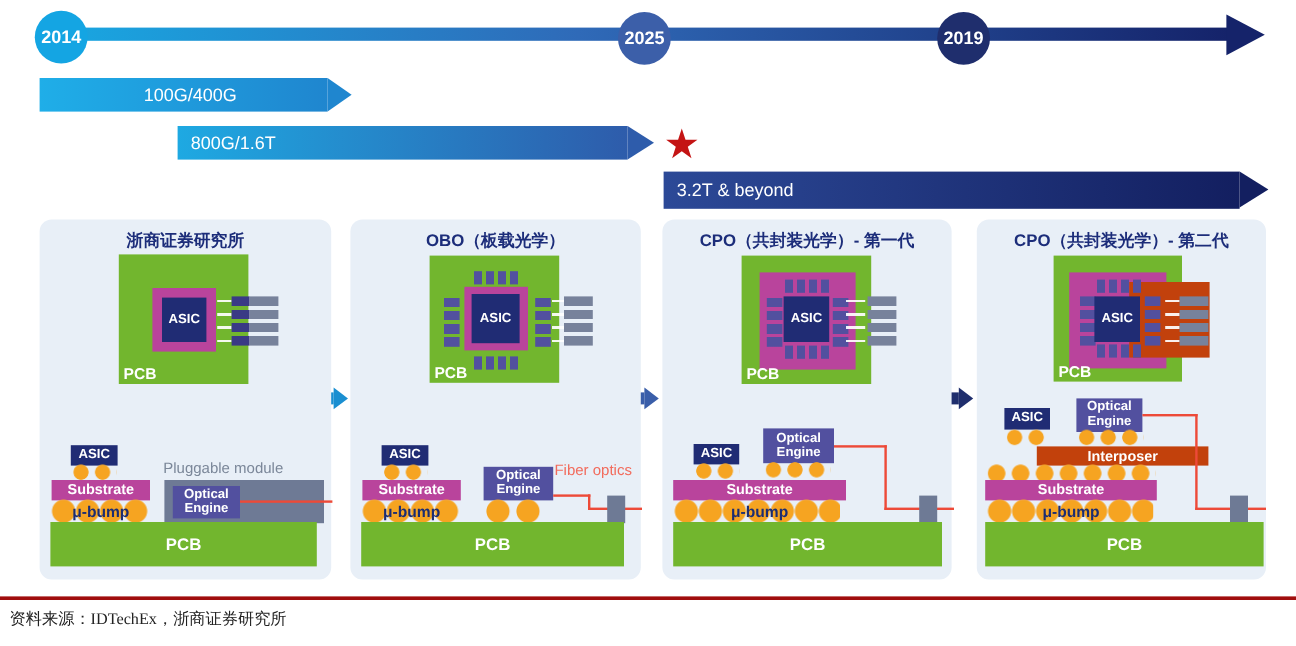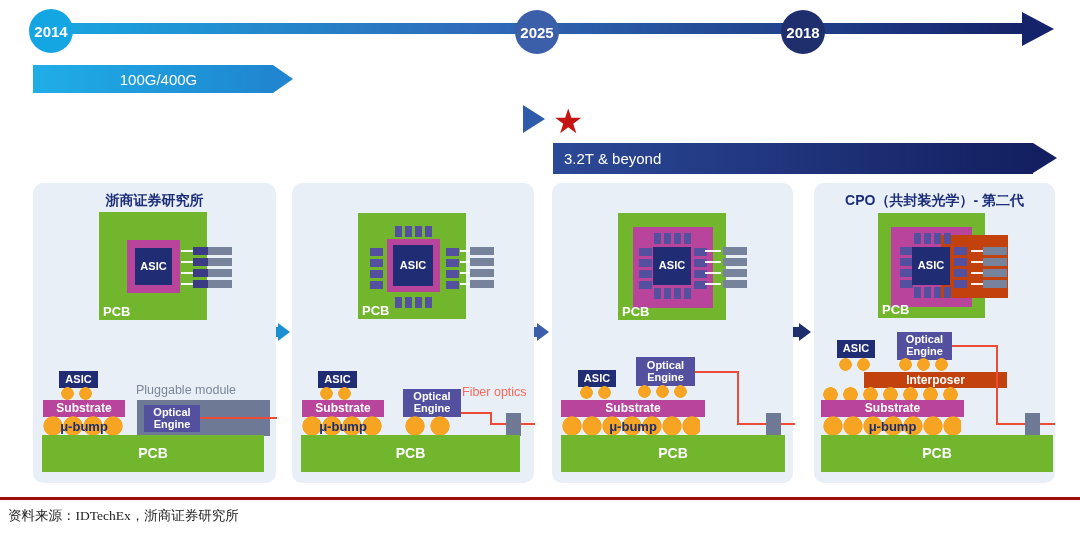--- a/index.html
+++ b/index.html
@@ -49,28 +49,31 @@
   <div class="a" style="left:40px;top:23px;width:983px;height:11px;background:linear-gradient(90deg,#18a8e2,#2f6ab8 45%,#15236a);"></div>
   <div class="tip" style="left:1022px;top:12px;border-top:17px solid transparent;border-bottom:17px solid transparent;border-left:32px solid #15236a;"></div>
 
   <div class="yearcircle" style="left:29px;top:9px;background:#14a5e3;">
     <span>2014</span>
   </div>
   <div class="yearcircle" style="left:515px;top:10px;background:#3c5fa9;">
     <span>2025</span>
   </div>
   <div class="yearcircle" style="left:781px;top:10px;background:#1f2e6d;">
-    <span>2018</span>
+    <span>2019</span>
   </div>
 
   <div class="band" style="left:33px;top:65px;width:240px;background:linear-gradient(90deg,#1faee8,#1f86cf);justify-content:center;">
     <span>100G/400G</span>
   </div>
   <div class="tip" style="left:273px;top:65px;border-top:14px solid transparent;border-bottom:14px solid transparent;border-left:20px solid #1f86cf;"></div>
 
+  <div class="band" style="left:148px;top:105px;width:375px;background:linear-gradient(90deg,#1ea9e2,#2e5cab);">
+    <span>800G/1.6T</span>
+  </div>
   <div class="tip" style="left:523px;top:105px;border-top:14px solid transparent;border-bottom:14px solid transparent;border-left:22px solid #2e5cab;"></div>
 
   <div class="a" style="left:553px;top:104px;font-size:34px;line-height:1;color:#c41414;">★</div>
 
   <div class="band" style="left:553px;top:143px;width:480px;height:31px;background:linear-gradient(90deg,#2c4997,#131f60);">
     <span>3.2T &amp; beyond</span>
   </div>
   <div class="tip" style="left:1033px;top:143px;border-top:15.5px solid transparent;border-bottom:15.5px solid transparent;border-left:24px solid #131f60;"></div>
 </div>
 
@@ -108,20 +111,21 @@
     <span style="width:52px;">Optical Engine</span>
   </div>
   <div class="a redline" style="left:167px;top:234px;width:77px;height:2px;"></div>
 
   <div class="a green box" style="left:9px;top:252px;width:222px;height:37px;font-size:14px;">
     <span>PCB</span>
   </div>
 </div>
 
 <div class="panel" style="left:292px;width:242px;">
+  <div class="ptitle">OBO（板载光学）</div>
 
   <div class="tv" style="left:66px;top:30px;width:108px;height:106px;">
     <div class="a pinrow" style="left:37px;top:13px;"></div>
     <div class="a pinrow" style="left:37px;top:84px;"></div>
     <div class="a pincol" style="left:12px;top:35px;"></div>
     <div class="a pincol" style="left:88px;top:35px;"></div>
     <div class="a mag" style="left:29px;top:26px;width:53px;height:53px;"></div>
     <div class="a navy box" style="left:35px;top:32px;width:40px;height:41px;font-size:11px;">
       <span>ASIC</span>
     </div>
@@ -150,20 +154,21 @@
   <div class="a redline" style="left:198px;top:229px;width:2px;height:13px;"></div>
   <div class="a redline" style="left:198px;top:240px;width:45px;height:2px;"></div>
   <div class="a gray" style="left:214px;top:230px;width:15px;height:23px;"></div>
 
   <div class="a green box" style="left:9px;top:252px;width:219px;height:37px;font-size:14px;">
     <span>PCB</span>
   </div>
 </div>
 
 <div class="panel" style="left:552px;width:241px;">
+  <div class="ptitle">CPO（共封装光学）- 第一代</div>
 
   <div class="tv" style="left:66px;top:30px;width:108px;height:107px;">
     <div class="a mag" style="left:15px;top:14px;width:80px;height:81px;"></div>
     <div class="a pinrow" style="left:36px;top:20px;"></div>
     <div class="a pinrow" style="left:36px;top:75px;"></div>
     <div class="a pincol" style="left:21px;top:35px;"></div>
     <div class="a pincol" style="left:76px;top:35px;"></div>
     <div class="a navy box" style="left:35px;top:34px;width:38px;height:38px;font-size:11px;">
       <span>ASIC</span>
     </div>

